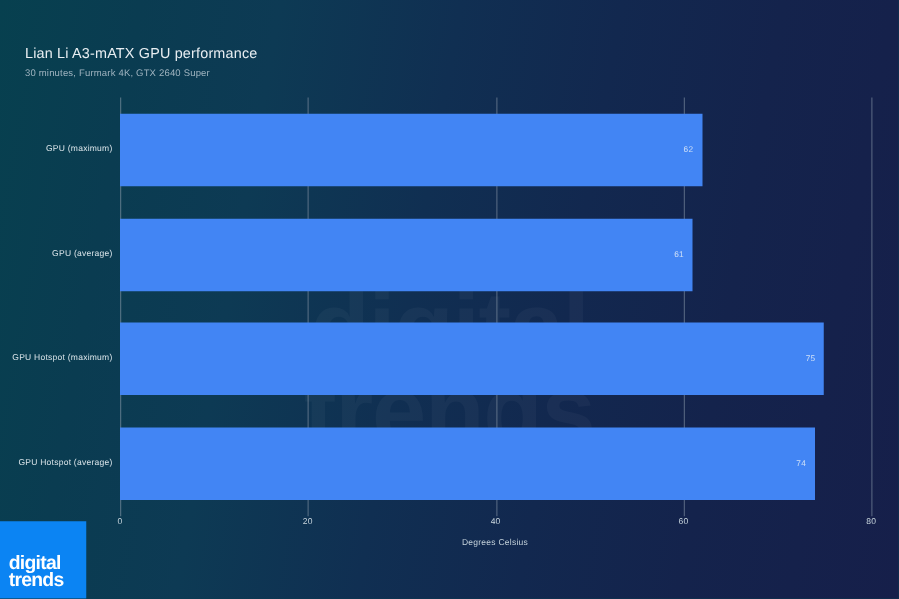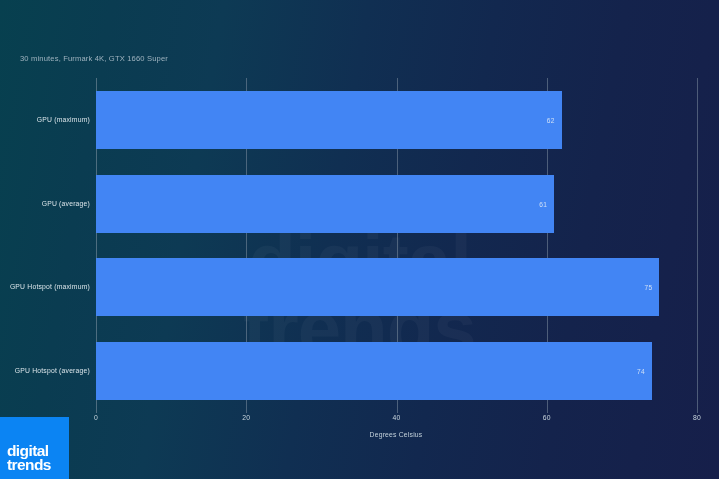--- a/index.html
+++ b/index.html
@@ -189,21 +189,22 @@
 </head>
 <body>
 
 <div id="root">
 
   <div class="watermark">
     <span class="wm-l1">digital</span>
     <span class="wm-l2">trends</span>
   </div>
 
-  <div class="chart-subtitle">30 minutes, Furmark 4K, GTX 1660 Super</div>
+  <div class="chart-title">Lian Li A3-mATX GPU performance</div>
+  <div class="chart-subtitle">30 minutes, Furmark 4K, GTX 2640 Super</div>
 
   <div class="plot">
     <div id="gridlines">
         <div class="gridline axis-zero" style="left: 0px;"></div>
         <div class="gridline" style="left: 150.25px;"></div>
         <div class="gridline" style="left: 300.5px;"></div>
         <div class="gridline" style="left: 450.75px;"></div>
         <div class="gridline" style="left: 601px;"></div>
       </div>
     <div class="bars" id="bars">

